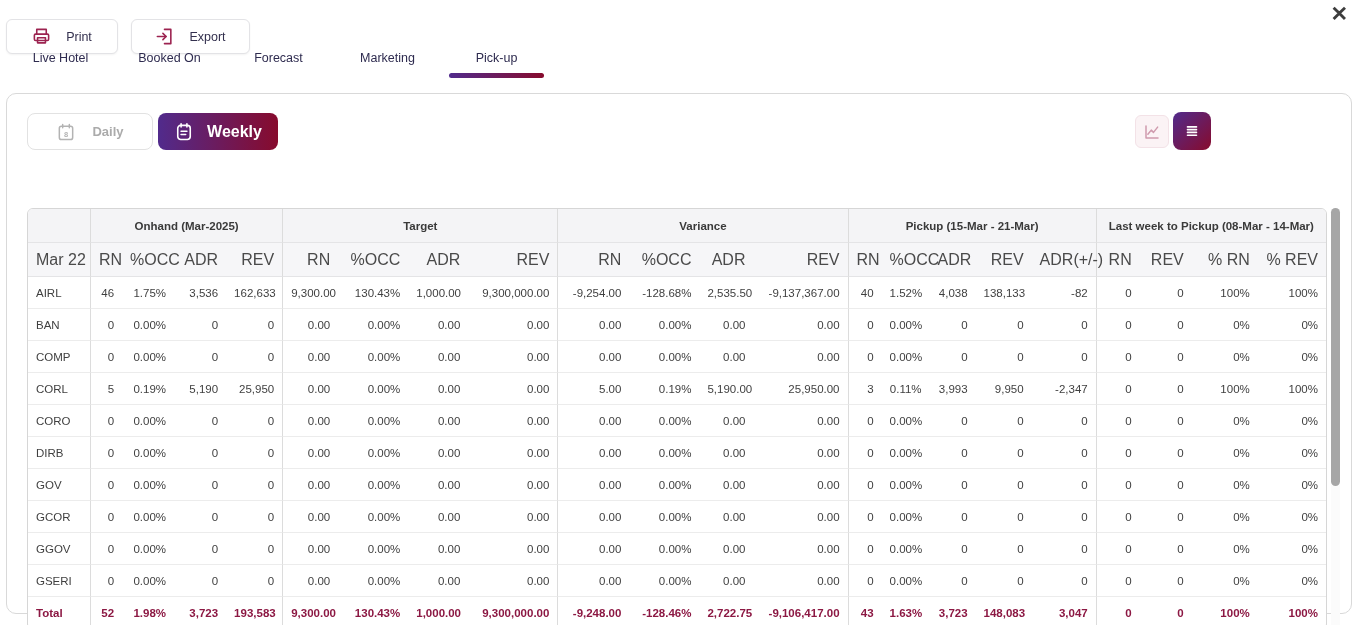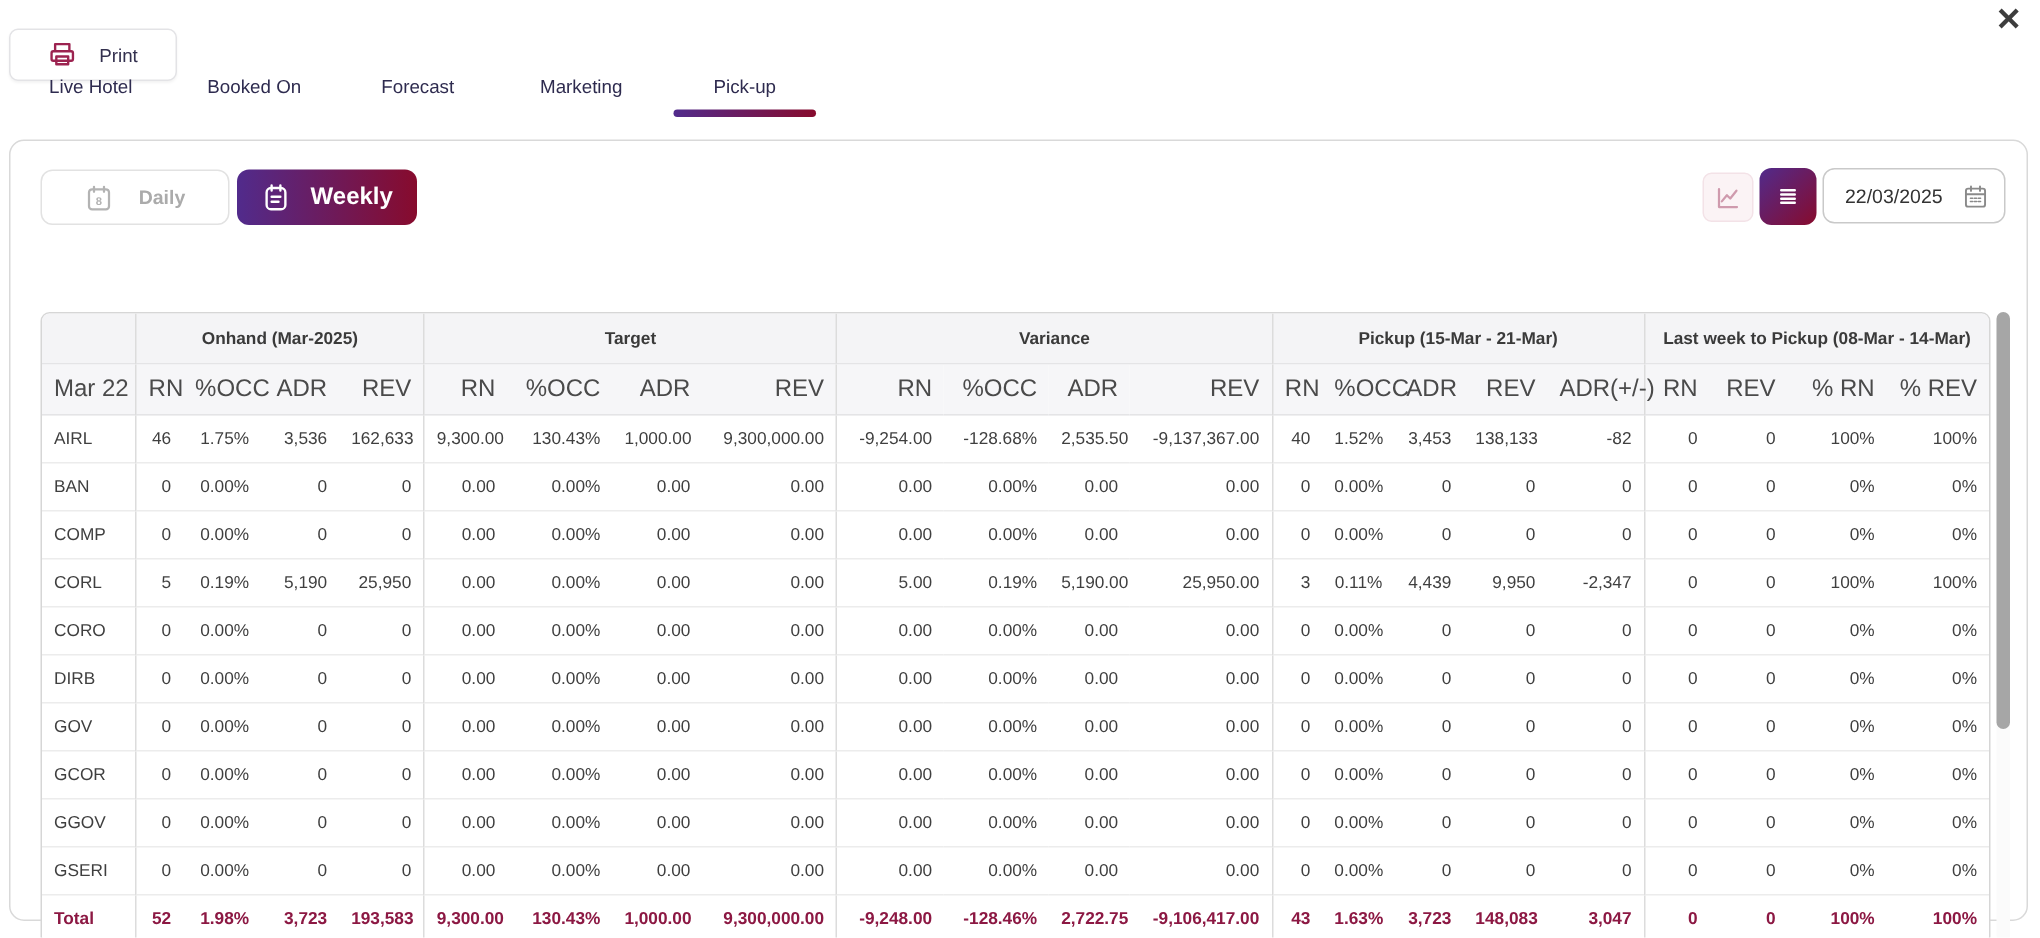--- a/index.html
+++ b/index.html
@@ -117,20 +117,30 @@
   <div class="tbtn">
     <span style="display:flex">
       <svg width="19" height="19" viewBox="0 0 24 24" fill="none" stroke="#9c2350" stroke-width="2" stroke-linejoin="round">
         <path d="M6 9V3h12v6"></path>
           <rect x="3" y="9" width="18" height="8" rx="1.5"></rect>
           <rect x="7" y="13.5" width="10" height="6.5"></rect>
       </svg>
     </span>
     <span>Print</span>
   </div>
+  <div class="tbtn export">
+    <span style="display:flex">
+      <svg width="19" height="19" viewBox="0 0 24 24" fill="none" stroke="#9c2350" stroke-width="2" stroke-linejoin="round" stroke-linecap="round">
+        <path d="M12 3h8v18h-8"></path>
+          <path d="M3 12h11"></path>
+          <path d="M10 8l4 4-4 4"></path>
+      </svg>
+    </span>
+    <span>Export</span>
+  </div>
 </div>
 
 <div class="tabs" id="tabs">
     <div class="tab"><span>Live Hotel</span></div>
     <div class="tab"><span>Booked On</span></div>
     <div class="tab"><span>Forecast</span></div>
     <div class="tab"><span>Marketing</span></div>
     <div class="tab active"><span>Pick-up</span><div class="underline"></div></div>
   </div>
 
@@ -167,30 +177,20 @@
   </div>
 
   <div class="btn-list">
     <span style="display:flex">
       <svg width="18" height="18" viewBox="0 0 24 24" fill="none" stroke="#ffffff" stroke-width="2.2" stroke-linecap="round">
         <path d="M6 6.5h12M6 10.2h12M6 13.9h12M6 17.6h12"></path>
       </svg>
     </span>
   </div>
 
-  <div class="date-field">
-    <span>22/03/2025</span>
-    <span class="cal">
-      <svg width="18" height="18" viewBox="0 0 24 24" fill="none" stroke="#8a8a8a" stroke-width="1.7" stroke-linecap="round">
-        <rect x="3.5" y="5" width="17" height="16" rx="2"></rect>
-          <path d="M8 3v4M16 3v4M3.5 10h17"></path>
-        <path d="M7.5 13.5h2M11 13.5h2M14.5 13.5h2M7.5 16.5h2M11 16.5h2M14.5 16.5h2" stroke-width="1.4"></path>
-      </svg>
-    </span>
-  </div>
 
   <div class="table-wrap">
     <div class="tbl-frame">
       <table id="tbl">
         <colgroup id="tbl-cols">
             <col style="width: 62px;">
             <col style="width: 32px;">
             <col style="width: 52px;">
             <col style="width: 52px;">
             <col style="width: 56px;">
@@ -256,21 +256,21 @@
               <td class="gs">9,300.00</td>
               <td>130.43%</td>
               <td>1,000.00</td>
               <td>9,300,000.00</td>
               <td class="gs">-9,254.00</td>
               <td>-128.68%</td>
               <td>2,535.50</td>
               <td>-9,137,367.00</td>
               <td class="gs">40</td>
               <td>1.52%</td>
-              <td>3,453</td>
+              <td>4,038</td>
               <td>138,133</td>
               <td>-82</td>
               <td class="gs">0</td>
               <td>0</td>
               <td>100%</td>
               <td>100%</td>
             </tr>
             <tr>
               <td class="lab">BAN</td>
               <td class="gs">0</td>
@@ -328,21 +328,21 @@
               <td class="gs">0.00</td>
               <td>0.00%</td>
               <td>0.00</td>
               <td>0.00</td>
               <td class="gs">5.00</td>
               <td>0.19%</td>
               <td>5,190.00</td>
               <td>25,950.00</td>
               <td class="gs">3</td>
               <td>0.11%</td>
-              <td>4,439</td>
+              <td>3,993</td>
               <td>9,950</td>
               <td>-2,347</td>
               <td class="gs">0</td>
               <td>0</td>
               <td>100%</td>
               <td>100%</td>
             </tr>
             <tr>
               <td class="lab">CORO</td>
               <td class="gs">0</td>

